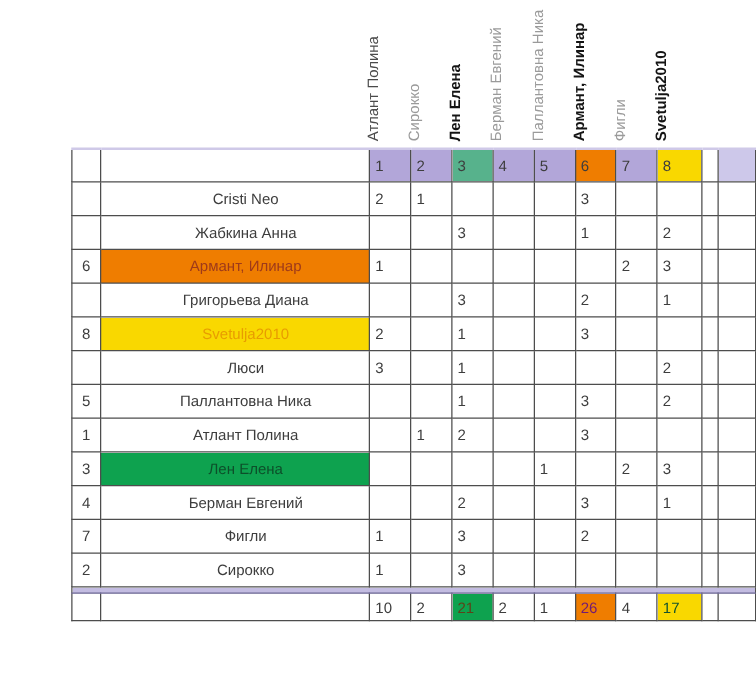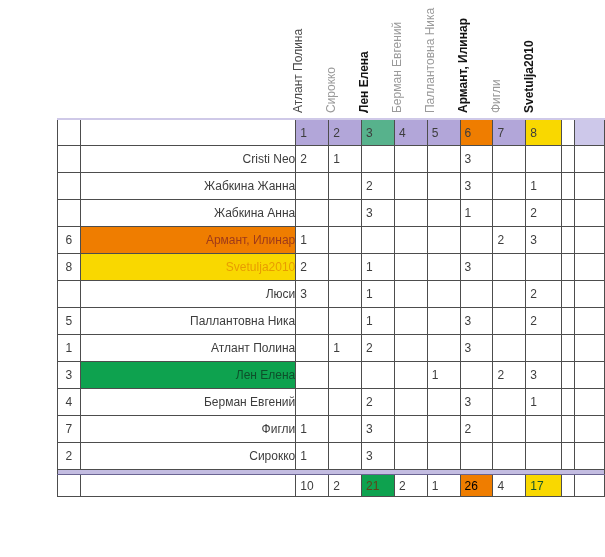--- a/index.html
+++ b/index.html
@@ -16,34 +16,34 @@
   .rlabel.muted{color:#9a9a9a;}
   
   table.grid{position:absolute;left:57px;top:118px;border-collapse:collapse;table-layout:fixed;}
   .grid td,.grid th{
     border:1px solid #4d4d4d;font-size:12px;font-weight:normal;color:#3d3d3d;
     padding:0;vertical-align:middle;overflow:hidden;white-space:nowrap;
   }
   .grid thead th{height:25px;border-top:2px solid #cfc9e8;}
   tr.body{height:27px;}
   td.rank{text-align:center;}
-  td.name{padding-left:17px;text-align:right;}
+  td.name{padding-left:17px;text-align:center;}
   td.val,th.num{padding-left:4px;text-align:left;}
   .bg-purple{background:var(--purple);}
   .bg-greenh{background:var(--green-header);}
   .bg-orange{background:var(--orange);}
   .bg-yellow{background:var(--yellow);}
   .bg-lav{background:var(--lavender);}
   td.name.hl-orange{background:var(--orange);color:var(--orange-text);}
   td.name.hl-yellow{background:var(--yellow);color:var(--yellow-text);}
   td.name.hl-green{background:var(--green-row);color:var(--green-text);}
   tr.band td{height:4px;background:var(--band);border-top:1px solid #6a6492;border-bottom:1px solid #6a6492;padding:0;}
   tr.totals{height:22px;}
   tr.totals td.tot-green{background:var(--green-row);color:#5d4319;}
-  tr.totals td.tot-orange{background:var(--orange);color:#000000;margin-left:24px;}
+  tr.totals td.tot-orange{background:var(--orange);color:#701a75;margin-left:24px;}
   tr.totals td.tot-yellow{background:var(--yellow);color:#14532d;}
 </style>
 </head>
 <body>
 
 <div class="stage">
   <div id="rot-labels">
       <div class="rlabel " style="left: 305px; top: 99px;">Атлант Полина</div>
       <div class="rlabel muted" style="left: 338px; top: 99px;">Сирокко</div>
       <div class="rlabel bold" style="left: 371px; top: 99px;">Лен Елена</div>
@@ -94,34 +94,20 @@
           <td class="val"></td>
           <td class="val"></td>
           <td class="val">3</td>
           <td class="val"></td>
           <td class="val"></td>
           <td></td>
           <td></td>
         </tr>
         <tr class="body">
           <td class="rank"></td>
-          <td class="name">Жабкина Жанна</td>
-          <td class="val"></td>
-          <td class="val"></td>
-          <td class="val">2</td>
-          <td class="val"></td>
-          <td class="val"></td>
-          <td class="val">3</td>
-          <td class="val"></td>
-          <td class="val">1</td>
-          <td></td>
-          <td></td>
-        </tr>
-        <tr class="body">
-          <td class="rank"></td>
           <td class="name">Жабкина Анна</td>
           <td class="val"></td>
           <td class="val"></td>
           <td class="val">3</td>
           <td class="val"></td>
           <td class="val"></td>
           <td class="val">1</td>
           <td class="val"></td>
           <td class="val">2</td>
           <td></td>
@@ -131,20 +117,34 @@
           <td class="rank">6</td>
           <td class="name hl-orange">Армант, Илинар</td>
           <td class="val">1</td>
           <td class="val"></td>
           <td class="val"></td>
           <td class="val"></td>
           <td class="val"></td>
           <td class="val"></td>
           <td class="val">2</td>
           <td class="val">3</td>
+          <td></td>
+          <td></td>
+        </tr>
+        <tr class="body">
+          <td class="rank"></td>
+          <td class="name">Григорьева Диана</td>
+          <td class="val"></td>
+          <td class="val"></td>
+          <td class="val">3</td>
+          <td class="val"></td>
+          <td class="val"></td>
+          <td class="val">2</td>
+          <td class="val"></td>
+          <td class="val">1</td>
           <td></td>
           <td></td>
         </tr>
         <tr class="body">
           <td class="rank">8</td>
           <td class="name hl-yellow">Svetulja2010</td>
           <td class="val">2</td>
           <td class="val"></td>
           <td class="val">1</td>
           <td class="val"></td>

